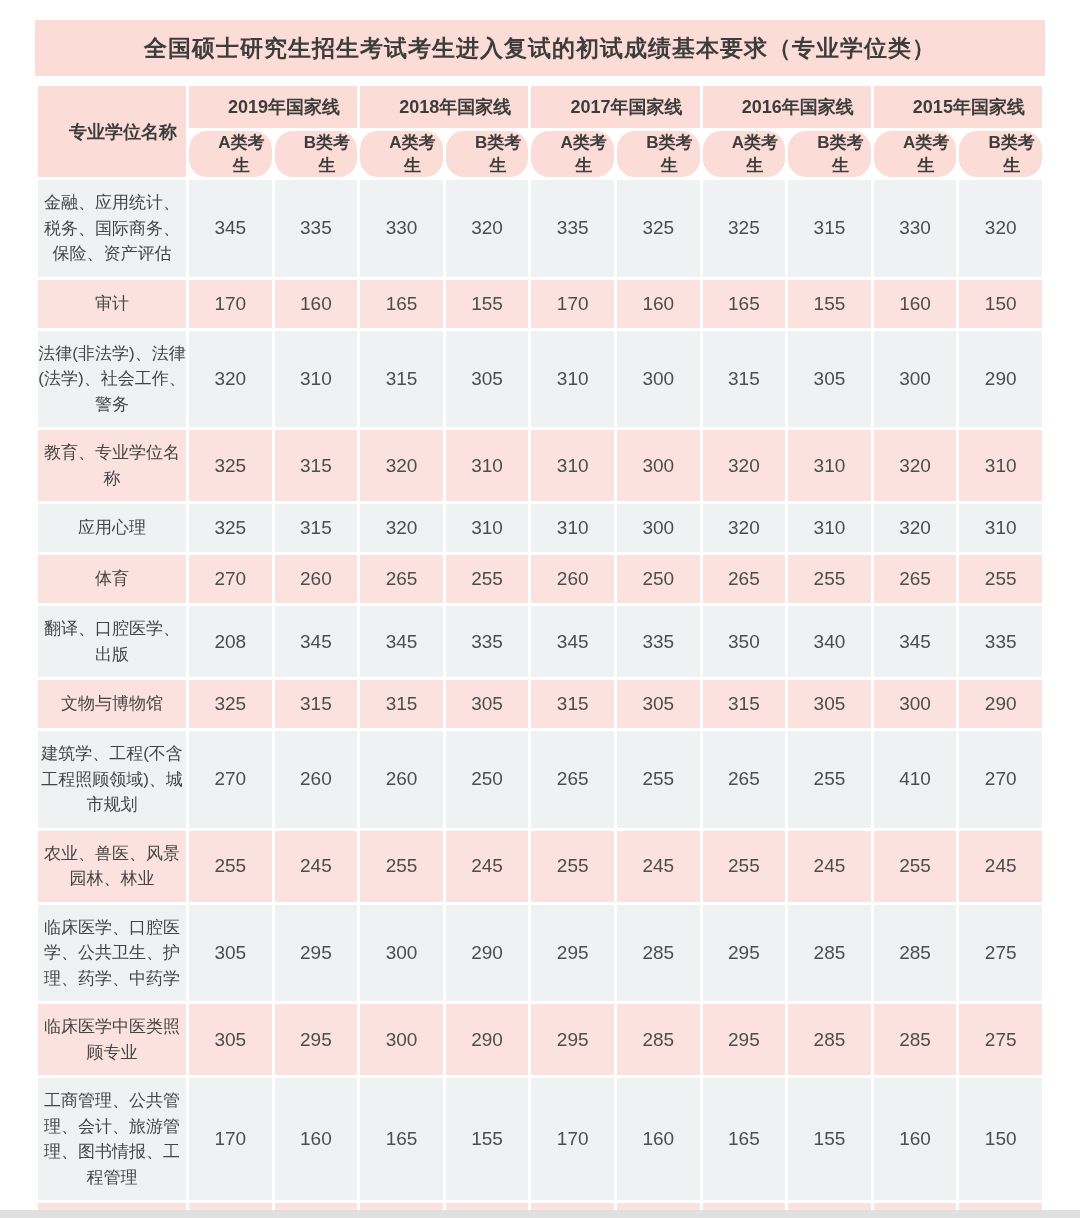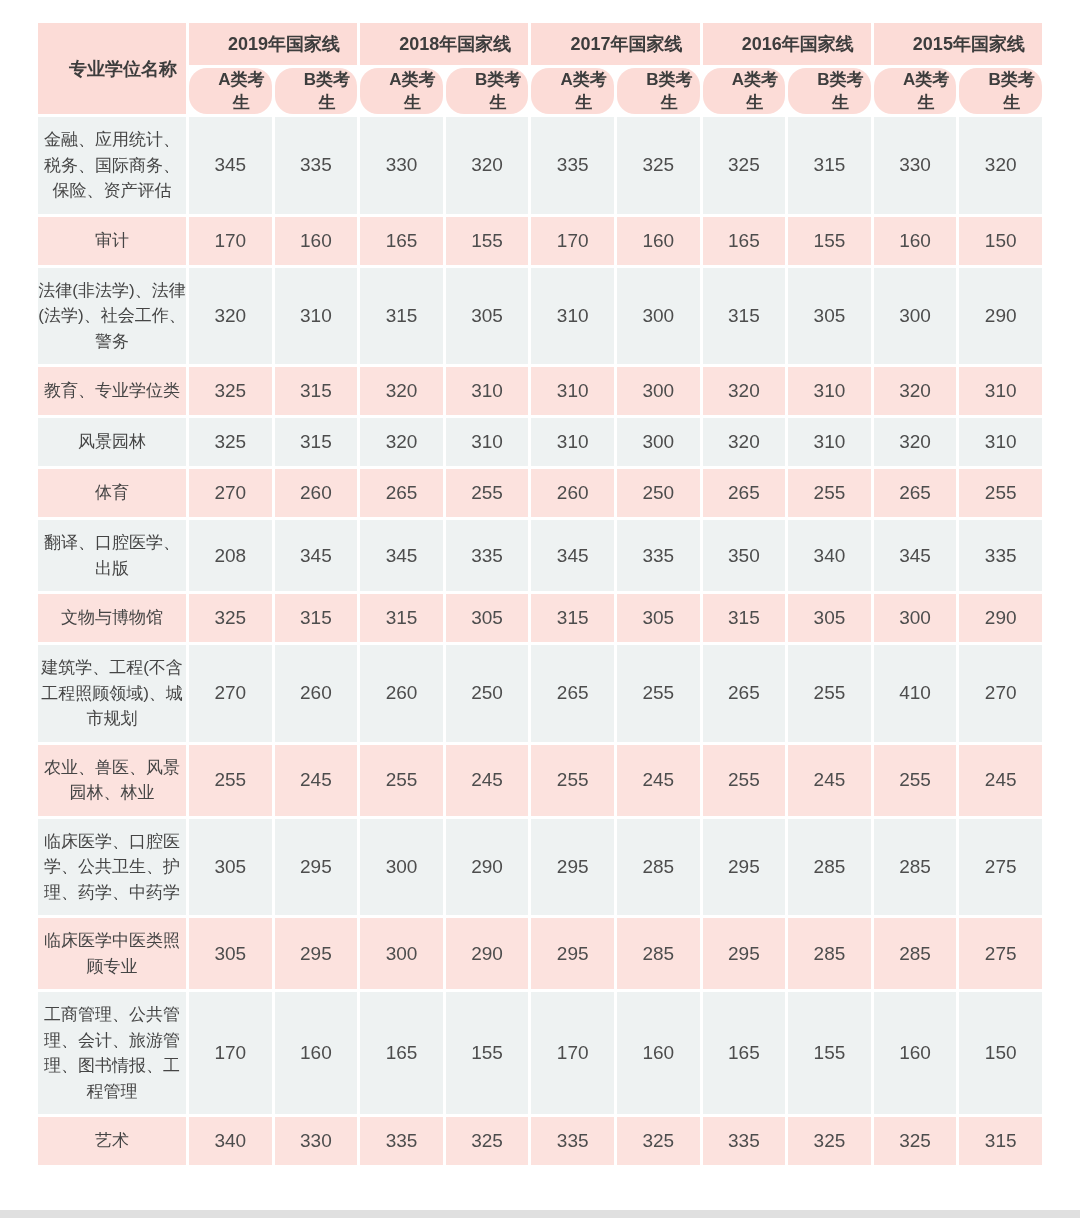--- a/index.html
+++ b/index.html
@@ -67,20 +67,21 @@
     bottom: 0;
     width: 100%;
     height: 8px;
     background: #e0e0e0;
   }
 </style>
 </head>
 <body>
 
 <div class="page">
+  <div class="title-bar">全国硕士研究生招生考试考生进入复试的初试成绩基本要求（专业学位类）</div>
   <table class="score-table">
     <thead>
         <tr>
           <th class="name-col name-th" rowspan="2">专业学位名称</th>
           <th class="year-th" colspan="2">2019年国家线</th>
           <th class="year-th" colspan="2">2018年国家线</th>
           <th class="year-th" colspan="2">2017年国家线</th>
           <th class="year-th" colspan="2">2016年国家线</th>
           <th class="year-th" colspan="2">2015年国家线</th>
         </tr>
@@ -131,34 +132,34 @@
           <td class="score-cell">315</td>
           <td class="score-cell">305</td>
           <td class="score-cell">310</td>
           <td class="score-cell">300</td>
           <td class="score-cell">315</td>
           <td class="score-cell">305</td>
           <td class="score-cell">300</td>
           <td class="score-cell">290</td>
         </tr>
         <tr class="row-pink">
-          <td class="name-cell">教育、专业学位类</td>
-          <td class="score-cell">325</td>
-          <td class="score-cell">315</td>
-          <td class="score-cell">320</td>
-          <td class="score-cell">310</td>
-          <td class="score-cell">310</td>
-          <td class="score-cell">300</td>
-          <td class="score-cell">320</td>
-          <td class="score-cell">310</td>
-          <td class="score-cell">320</td>
-          <td class="score-cell">310</td>
-        </tr>
-        <tr class="row-gray">
-          <td class="name-cell">风景园林</td>
+          <td class="name-cell">教育、专业学位名称</td>
+          <td class="score-cell">325</td>
+          <td class="score-cell">315</td>
+          <td class="score-cell">320</td>
+          <td class="score-cell">310</td>
+          <td class="score-cell">310</td>
+          <td class="score-cell">300</td>
+          <td class="score-cell">320</td>
+          <td class="score-cell">310</td>
+          <td class="score-cell">320</td>
+          <td class="score-cell">310</td>
+        </tr>
+        <tr class="row-gray">
+          <td class="name-cell">应用心理</td>
           <td class="score-cell">325</td>
           <td class="score-cell">315</td>
           <td class="score-cell">320</td>
           <td class="score-cell">310</td>
           <td class="score-cell">310</td>
           <td class="score-cell">300</td>
           <td class="score-cell">320</td>
           <td class="score-cell">310</td>
           <td class="score-cell">320</td>
           <td class="score-cell">310</td>

